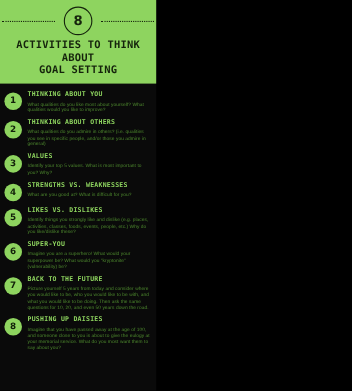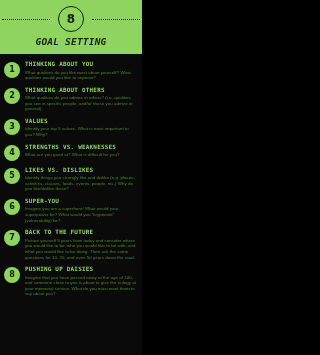--- a/index.html
+++ b/index.html
@@ -68,21 +68,21 @@
     margin: 4px 4px 0 4px;
     text-align: center;
     font-family: "DejaVu Sans Mono", monospace;
     font-weight: 700;
     font-size: 9.5px;
     line-height: 11px;
     letter-spacing: 0.2px;
     color: #15230c;
     text-transform: uppercase;
   }
-  .header-title .l2 { display: block; font-style: italic; }
+  .header-title .l2 { display: block; }
 
   
   .list {
     flex: 1 1 auto;
     padding: 7px 4px 4px 4px;
   }
   .item {
     display: flex;
     align-items: flex-start;
     margin-bottom: 6px;
@@ -135,20 +135,21 @@
 
   <div class="header">
     <div class="badge-row">
       <div class="dotline left"></div>
       <div class="dotline right"></div>
       <div class="hero-circle">
         <span class="hero-num">8</span>
       </div>
     </div>
     <div class="header-title">
+      <span class="l1">ACTIVITIES TO THINK ABOUT</span>
       <span class="l2">GOAL SETTING</span>
     </div>
   </div>
 
   <div class="list">
 
     <div class="item">
       <div class="num-badge">
         <span>1</span>
       </div>

